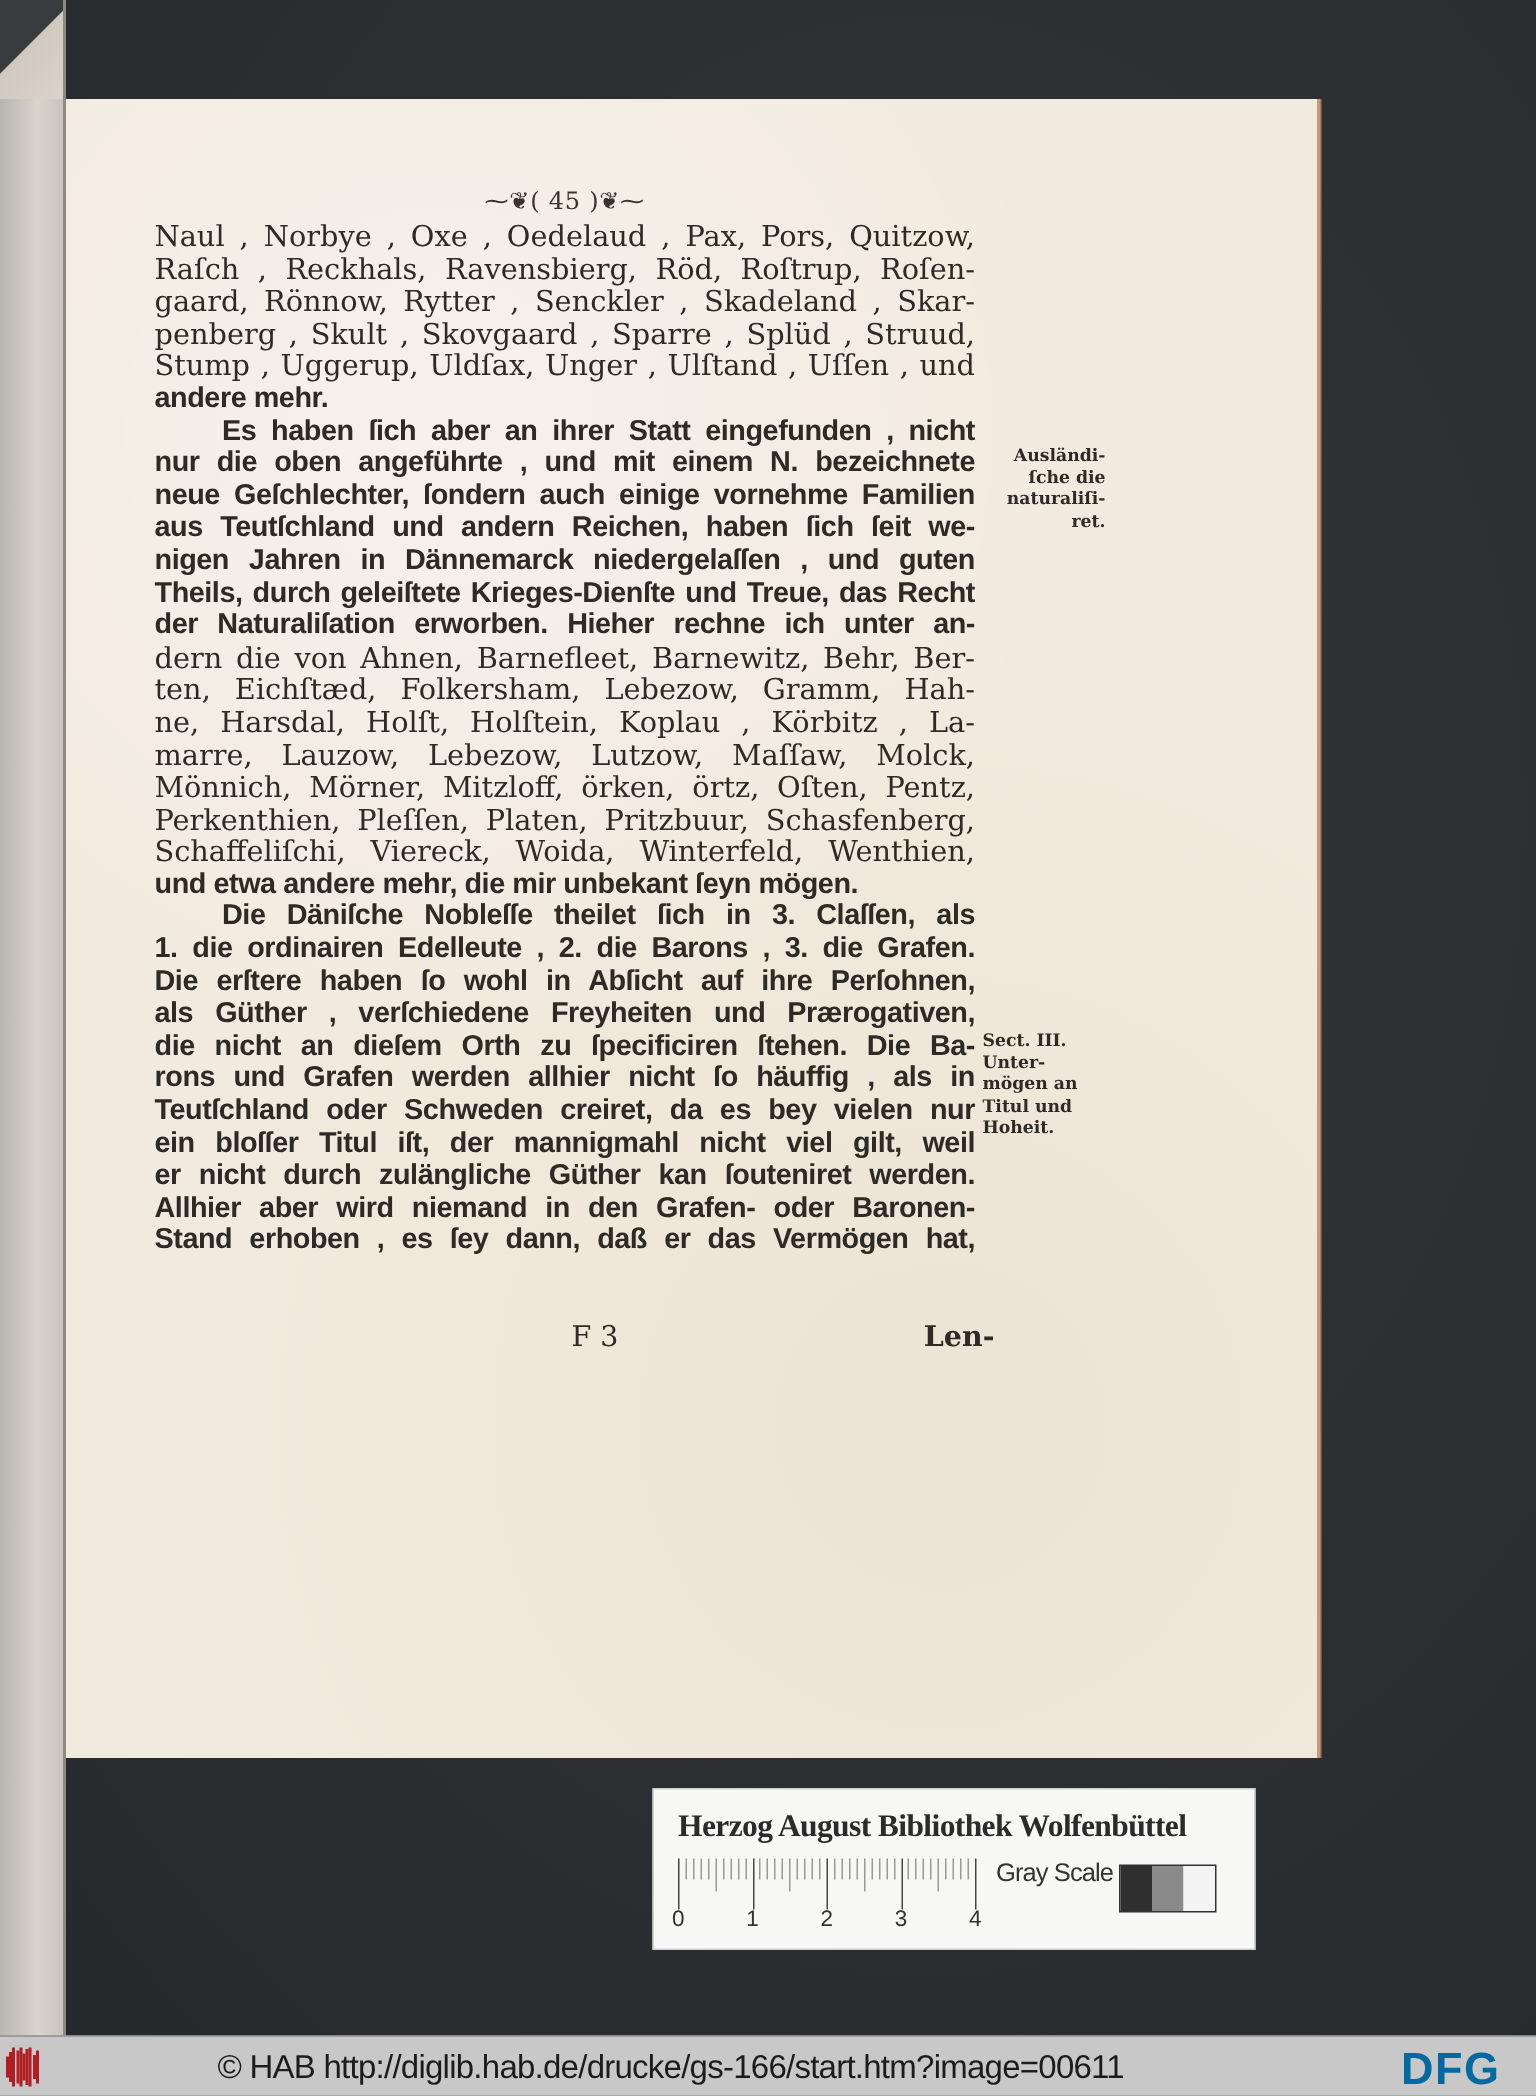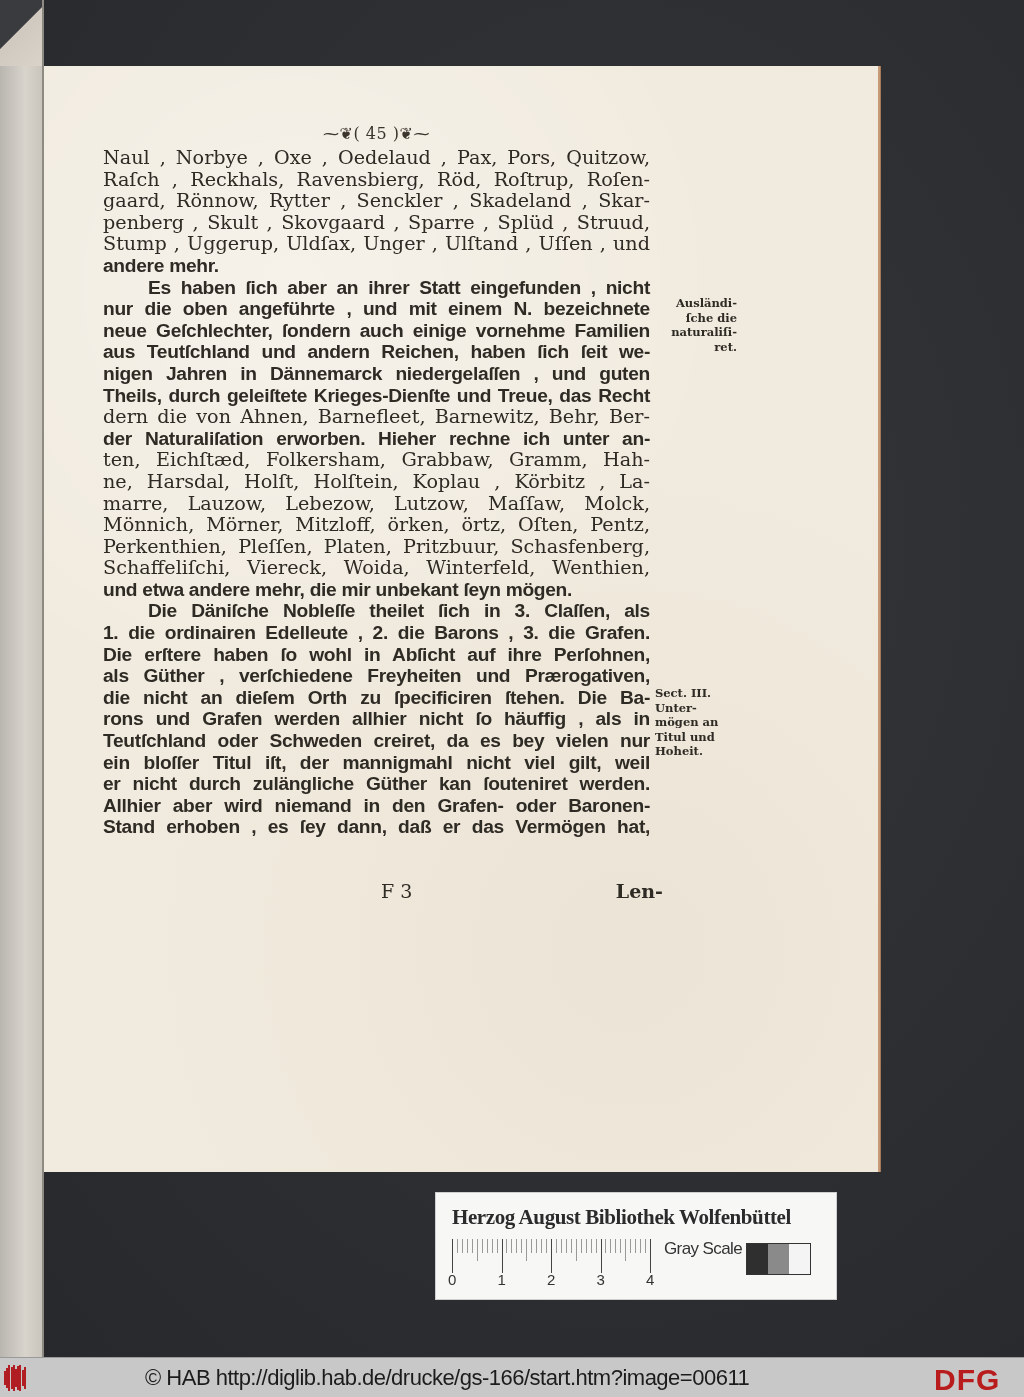--- a/index.html
+++ b/index.html
@@ -91,21 +91,21 @@
     background: #c8c8c8; border-top: 1px solid #9a9a9a;
   }
   .hab-logo { position: absolute; left: 4px; top: 7px; width: 22px; height: 26px; }
   .hab-logo span { position: absolute; top: 0; width: 2px; background: #b01e23; }
   .footer-text {
     position: absolute; left: 145px; top: 7px; font-family: "Liberation Sans", sans-serif;
     font-size: 22px; color: #1c1c1c; letter-spacing: -0.5px; white-space: nowrap;
   }
   .dfg {
     position: absolute; left: 934px; top: 5px; font-family: "Liberation Sans", sans-serif;
-    font-weight: bold; font-size: 30px; color: #b91c1c; letter-spacing: 1px;
+    font-weight: bold; font-size: 30px; color: #0369a1; letter-spacing: 1px;
   }
 </style>
 </head>
 <body>
 
 <div class="backdrop"></div>
 <div class="left-leaf"></div>
 <div class="left-leaf-top"></div>
 <div class="leaf-line"></div>
 
@@ -119,23 +119,23 @@
       <div class="line">gaard, Rönnow, Rytter , Senckler , Skadeland , Skar-</div>
       <div class="line">penberg , Skult , Skovgaard , Sparre , Splüd , Struud,</div>
       <div class="line">Stump , Uggerup, Uldſax, Unger , Ulſtand , Uſſen , und</div>
       <div class="line blackletter last">andere mehr.</div>
       <div class="line blackletter indent">Es haben ſich aber an ihrer Statt eingefunden , nicht</div>
       <div class="line blackletter">nur die oben angeführte , und mit einem N. bezeichnete</div>
       <div class="line blackletter">neue Geſchlechter, ſondern auch einige vornehme Familien</div>
       <div class="line blackletter">aus Teutſchland und andern Reichen, haben ſich ſeit we-</div>
       <div class="line blackletter">nigen Jahren in Dännemarck niedergelaſſen , und guten</div>
       <div class="line blackletter">Theils, durch geleiſtete Krieges-Dienſte und Treue, das Recht</div>
+      <div class="line blackletter">der Naturaliſation erworben. Hieher rechne ich unter an-</div>
       <div class="line">dern die von Ahnen, Barnefleet, Barnewitz, Behr, Ber-</div>
-      <div class="line blackletter">der Naturaliſation erworben. Hieher rechne ich unter an-</div>
-      <div class="line">ten, Eichſtæd, Folkersham, Grabbaw, Gramm, Hah-</div>
+      <div class="line">ten, Eichſtæd, Folkersham, Lebezow, Gramm, Hah-</div>
       <div class="line">ne, Harsdal, Holſt, Holſtein, Koplau , Körbitz , La-</div>
       <div class="line">marre, Lauzow, Lebezow, Lutzow, Maſſaw, Molck,</div>
       <div class="line">Mönnich, Mörner, Mitzloff, örken, örtz, Oſten, Pentz,</div>
       <div class="line">Perkenthien, Pleſſen, Platen, Pritzbuur, Schasfenberg,</div>
       <div class="line">Schaffeliſchi, Viereck, Woida, Winterfeld, Wenthien,</div>
       <div class="line blackletter last">und etwa andere mehr, die mir unbekant ſeyn mögen.</div>
       <div class="line blackletter indent">Die Däniſche Nobleſſe theilet ſich in 3. Claſſen, als</div>
       <div class="line blackletter">1. die ordinairen Edelleute , 2. die Barons , 3. die Grafen.</div>
       <div class="line blackletter">Die erſtere haben ſo wohl in Abſicht auf ihre Perſohnen,</div>
       <div class="line blackletter">als Güther , verſchiedene Freyheiten und Prærogativen,</div>

